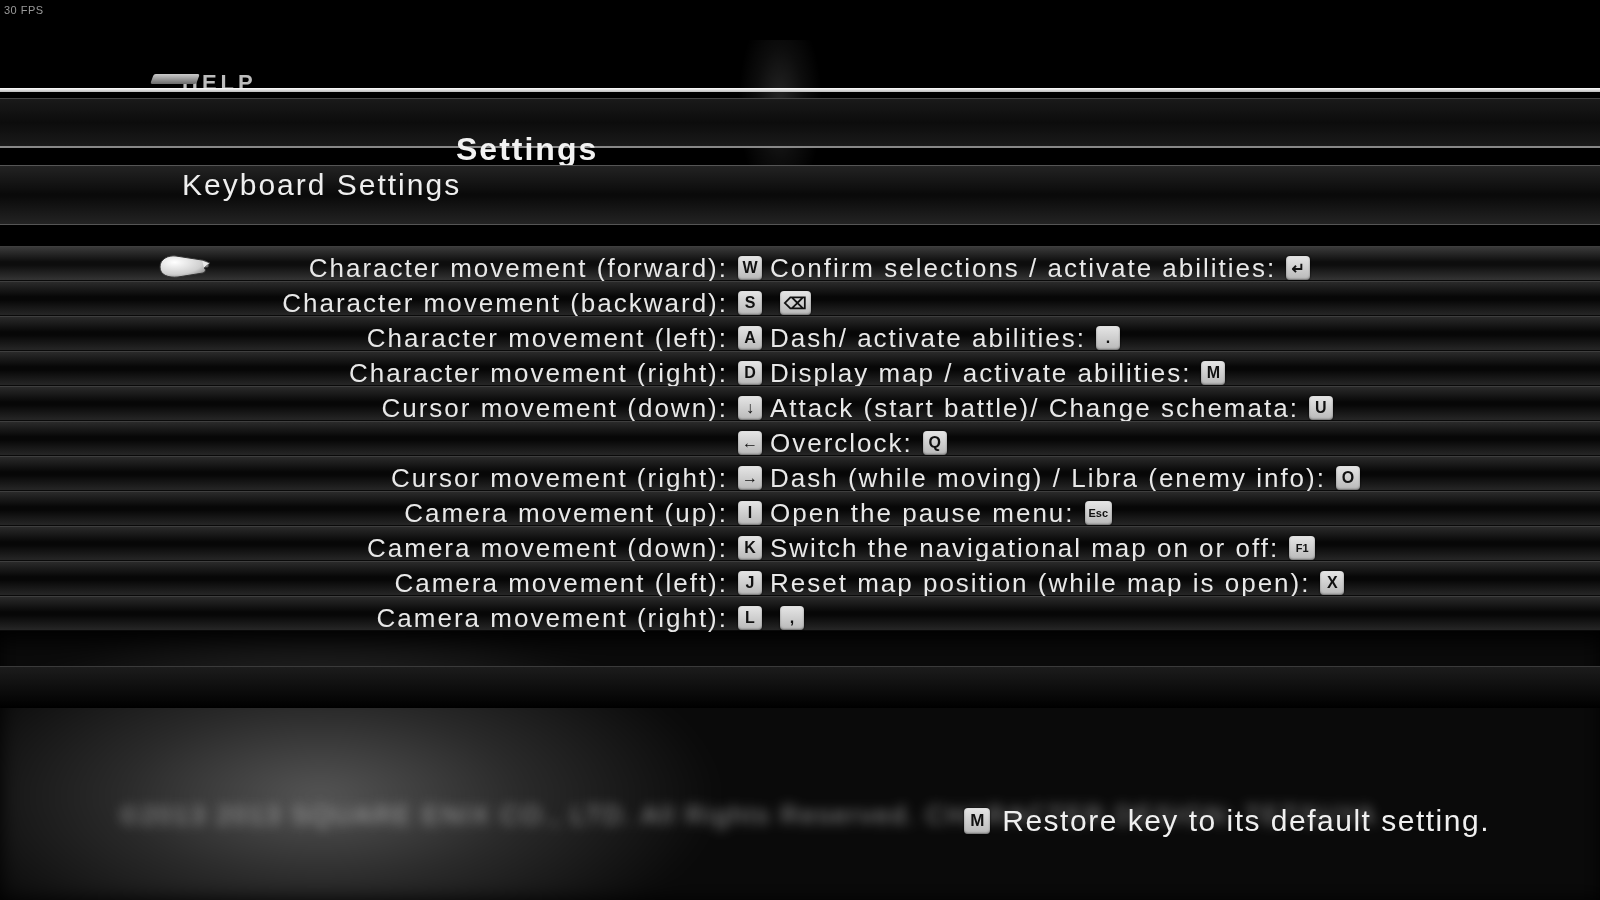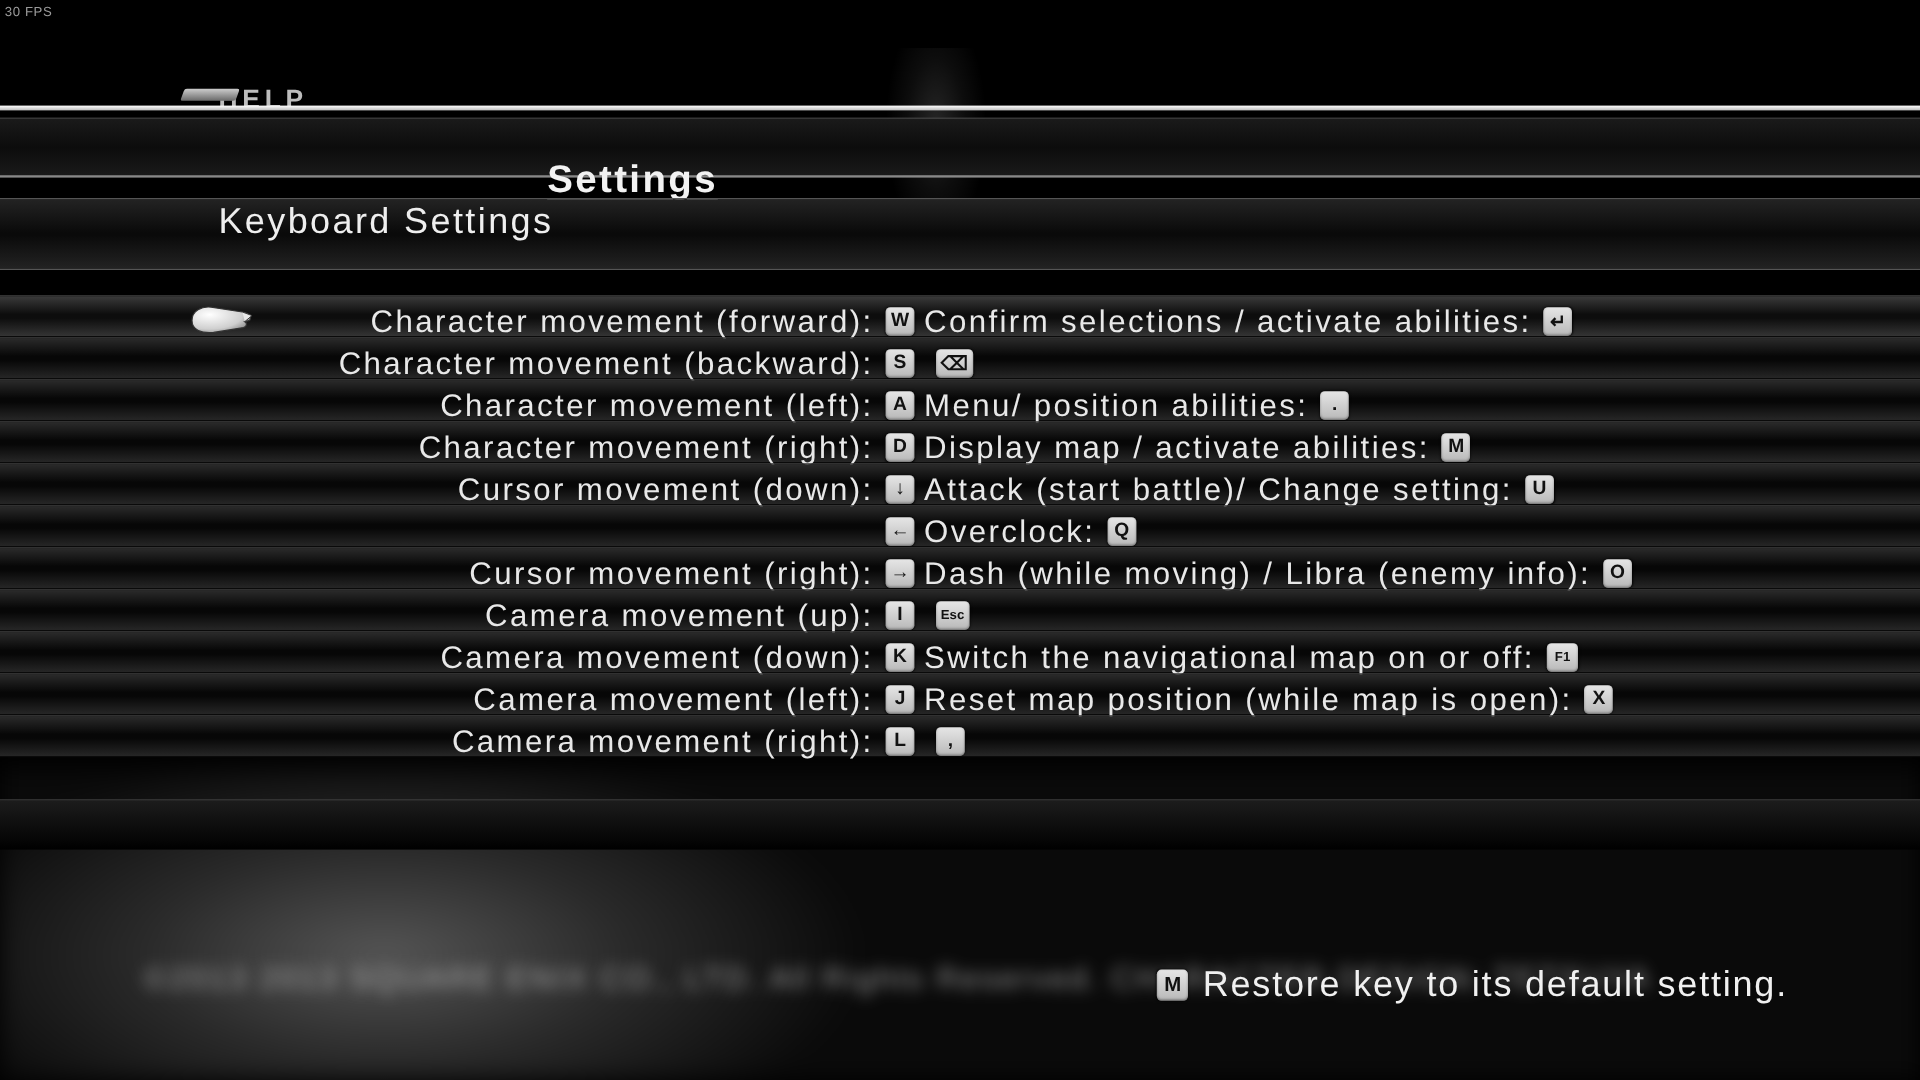--- a/index.html
+++ b/index.html
@@ -244,41 +244,41 @@
       <div class="cell right">
         <span class="keycap">⌫</span>
       </div>
     </div>
     <div class="row">
       <div class="cell left">
         <span class="label">Character movement (left):</span>
         <span class="keycap">A</span>
       </div>
       <div class="cell right">
-        <span class="label">Menu/ position abilities:</span>
+        <span class="label">Dash/ activate abilities:</span>
         <span class="keycap">.</span>
       </div>
     </div>
     <div class="row">
       <div class="cell left">
         <span class="label">Character movement (right):</span>
         <span class="keycap">D</span>
       </div>
       <div class="cell right">
         <span class="label">Display map / activate abilities:</span>
         <span class="keycap">M</span>
       </div>
     </div>
     <div class="row">
       <div class="cell left">
         <span class="label">Cursor movement (down):</span>
         <span class="keycap">↓</span>
       </div>
       <div class="cell right">
-        <span class="label">Attack (start battle)/ Change setting:</span>
+        <span class="label">Attack (start battle)/ Change schemata:</span>
         <span class="keycap">U</span>
       </div>
     </div>
     <div class="row">
       <div class="cell left">
         <span class="keycap">←</span>
       </div>
       <div class="cell right">
         <span class="label">Overclock:</span>
         <span class="keycap">Q</span>
@@ -293,20 +293,21 @@
         <span class="label">Dash (while moving) / Libra (enemy info):</span>
         <span class="keycap">O</span>
       </div>
     </div>
     <div class="row">
       <div class="cell left">
         <span class="label">Camera movement (up):</span>
         <span class="keycap">I</span>
       </div>
       <div class="cell right">
+        <span class="label">Open the pause menu:</span>
         <span class="keycap small">Esc</span>
       </div>
     </div>
     <div class="row">
       <div class="cell left">
         <span class="label">Camera movement (down):</span>
         <span class="keycap">K</span>
       </div>
       <div class="cell right">
         <span class="label">Switch the navigational map on or off:</span>

